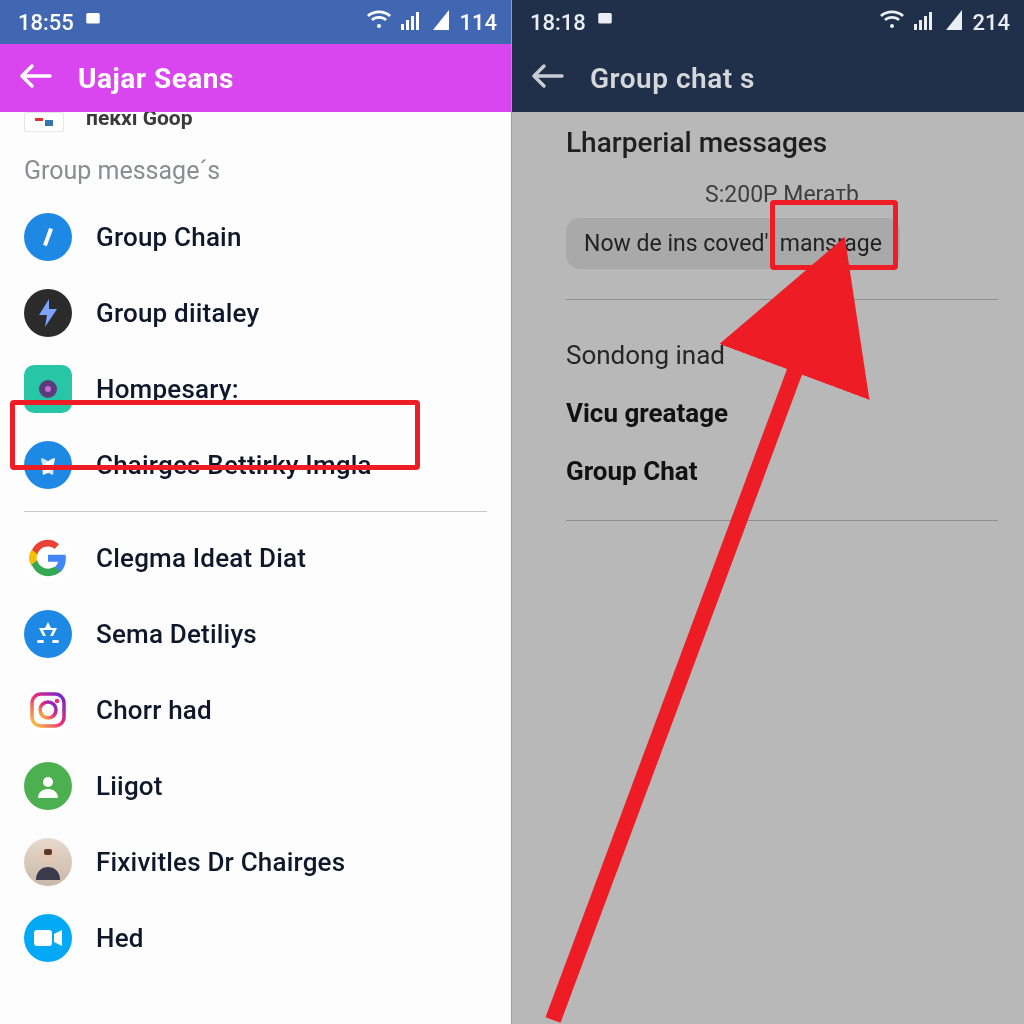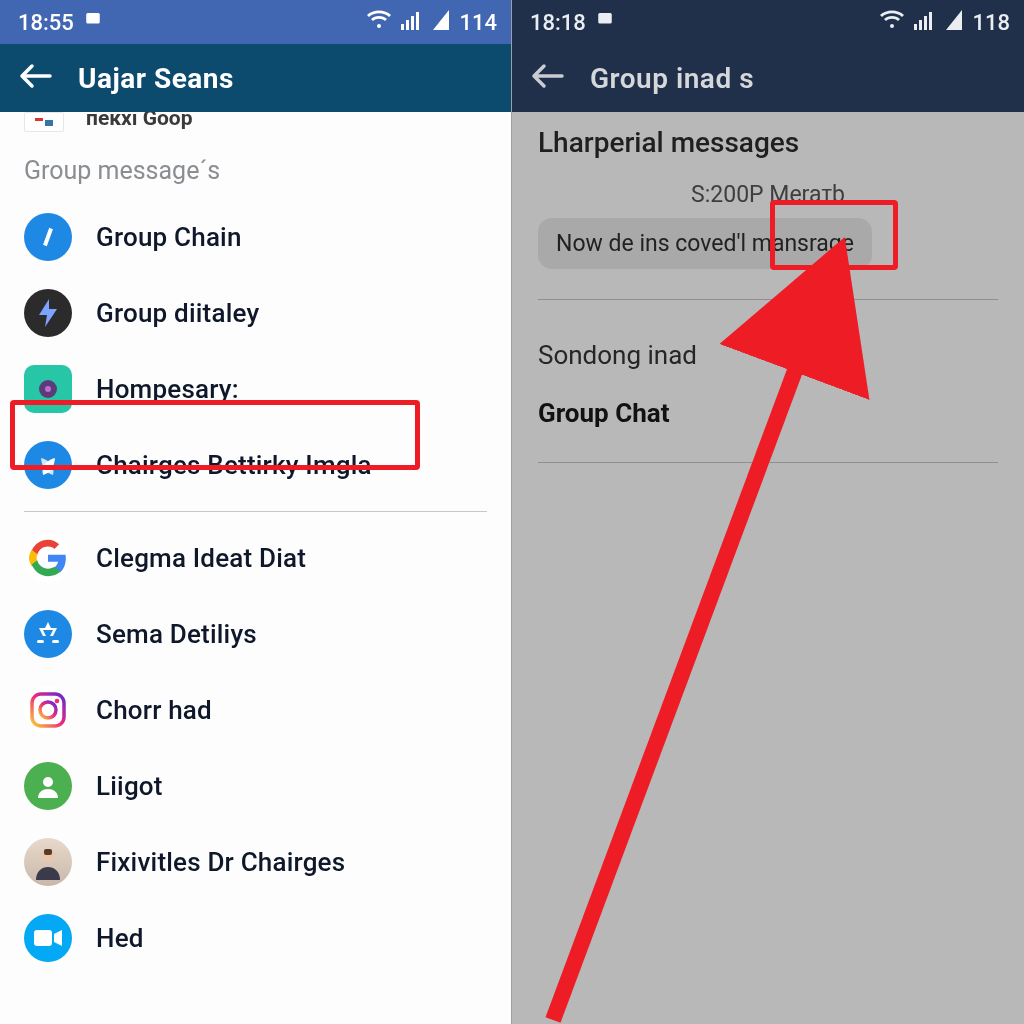--- a/index.html
+++ b/index.html
@@ -11,39 +11,39 @@
   
   .statusbar { height: 44px; display: flex; align-items: center; justify-content: space-between; padding: 0 14px 0 18px; font-size: 22px; font-weight: 500; }
   .sb-left { background: #4267b2; color: #fff; }
   .sb-right { background: #20304a; color: #eaeef3; gap: 24px; }
   .sb-icons { display: flex; align-items: flex-start; gap: 10px; }
   .sb-icons svg { fill: #fff; display: block; }
   .sb-right .sb-icons svg { fill: #eaeef3; }
   .sb-notif { width: 18px; height: 18px; }
   
   .appbar { height: 68px; display: flex; align-items: center; padding: 0 18px; gap: 26px; }
-  .ab-left { background: #0c4a6e; color: #fff; }
+  .ab-left { background: #d946ef; color: #fff; }
   .ab-right { background: #20304a; color: #c9cdd3; }
   .appbar .title { font-size: 28px; font-weight: 700; letter-spacing: 0.5px; }
   .ab-right .title { font-weight: 600; color: #d5d7da; }
   .back-arrow svg { stroke: #fff; }
   .ab-right .back-arrow svg { stroke: #c9cdd3; }
   
   .content-left { background: #fdfdfd; color: #1c1e21; height: calc(1024px - 112px); overflow: hidden; }
   .trunc-row { height: 34px; display: flex; align-items: flex-start; padding: 0 24px; }
   .trunc-avatar { width: 40px; height: 20px; background: #fff; border: 1px solid #e6e6e6; border-radius: 2px; margin-right: 22px; display:flex; align-items:center; justify-content:center; }
   .trunc-text { font-size: 21px; font-weight: 700; color: #3a3a3a; transform: translateY(-6px); filter: blur(0.3px); }
   .section-header { padding: 10px 24px 14px; font-size: 25px; color: #8a8d91; font-weight: 400; }
   .row { display: flex; align-items: center; padding: 14px 24px; gap: 24px; position: relative; }
   .row .avatar { width: 48px; height: 48px; border-radius: 50%; flex: 0 0 48px; display: flex; align-items: center; justify-content: center; font-weight: 700; color: #fff; }
   .row .avatar svg { display:block; }
   .row .label { font-size: 26px; font-weight: 500; color: #0f172a; letter-spacing: 0.2px; }
   .divider { height: 1px; background: #c7c8c9; margin: 8px 24px; }
   
-  .content-right { height: calc(1024px - 112px); padding: 0 26px; color: #2b2b2b; position: relative; }
+  .content-right { height: calc(1024px - 112px); padding: 0 26px; color: #2b2b2b; position: relative; margin-left: 28px; }
   .r-heading { font-size: 28px; font-weight: 500; padding-top: 14px; padding-bottom: 22px; color: #1f1f1f; }
   .r-sub { font-size: 23px; color: #3e3e3e; padding-bottom: 10px; text-align: center; }
   .r-chip { display: inline-block; background: #a9a9a9; color: #222; border-radius: 14px; padding: 12px 18px; font-size: 23px; }
   .r-div { height: 1px; background: #8f8f8f; margin: 30px 0 26px; }
   .r-line { font-size: 26px; padding: 14px 0; color: #262626; }
   .r-bold { font-weight: 700; color: #111; }
   
   .annot-box { position: absolute; border: 5px solid #ee1c25; border-radius: 4px; pointer-events: none; z-index: 50; }
   .annot-arrow { position: absolute; z-index: 49; pointer-events: none; }
 </style>
@@ -219,38 +219,39 @@
           </svg>
         <svg width="22" height="20" viewBox="0 0 22 20">
             <rect x="0" y="14" width="3" height="6"></rect>
             <rect x="5" y="10" width="3" height="10"></rect>
             <rect x="10" y="6" width="3" height="14"></rect>
             <rect x="15" y="2" width="3" height="18"></rect>
           </svg>
         <svg width="16" height="20" viewBox="0 0 16 20">
             <polygon points="0,20 16,20 16,0"></polygon>
           </svg>
-        <span>118</span>
+        <span>214</span>
       </div>
     </div>
     <div class="appbar ab-right">
       <span class="back-arrow">
         <svg width="34" height="28" viewBox="0 0 34 28" fill="none" stroke-width="3.5" stroke-linecap="round" stroke-linejoin="round">
             <path d="M32 14H4M14 4 4 14l10 10"></path>
           </svg>
       </span>
-      <span class="title">Group inad s</span>
+      <span class="title">Group chat s</span>
     </div>
 
     <div class="content-right">
       <div class="r-heading">Lharperial messages</div>
       <div class="r-sub">S:200P Meraᴛb</div>
       <div><span class="r-chip">Now de ins coved'l mansrage</span></div>
       <div class="r-div"></div>
       <div class="r-line">Sondong inad</div>
+      <div class="r-line r-bold">Vicu greatage</div>
       <div class="r-line r-bold">Group Chat</div>
       <div class="r-div" style="margin-top:20px"></div>
     </div>
   </div>
 
   <div class="annot-box" style="left:10px; top:400px; width:410px; height:70px;"></div>
   <div class="annot-box" style="left:770px; top:200px; width:128px; height:70px;"></div>
   <svg class="annot-arrow" style="left:0; top:0;" width="1024" height="1024" viewBox="0 0 1024 1024">
     <defs>
       <marker id="ah" markerWidth="9" markerHeight="10" refX="6" refY="5" orient="auto">

